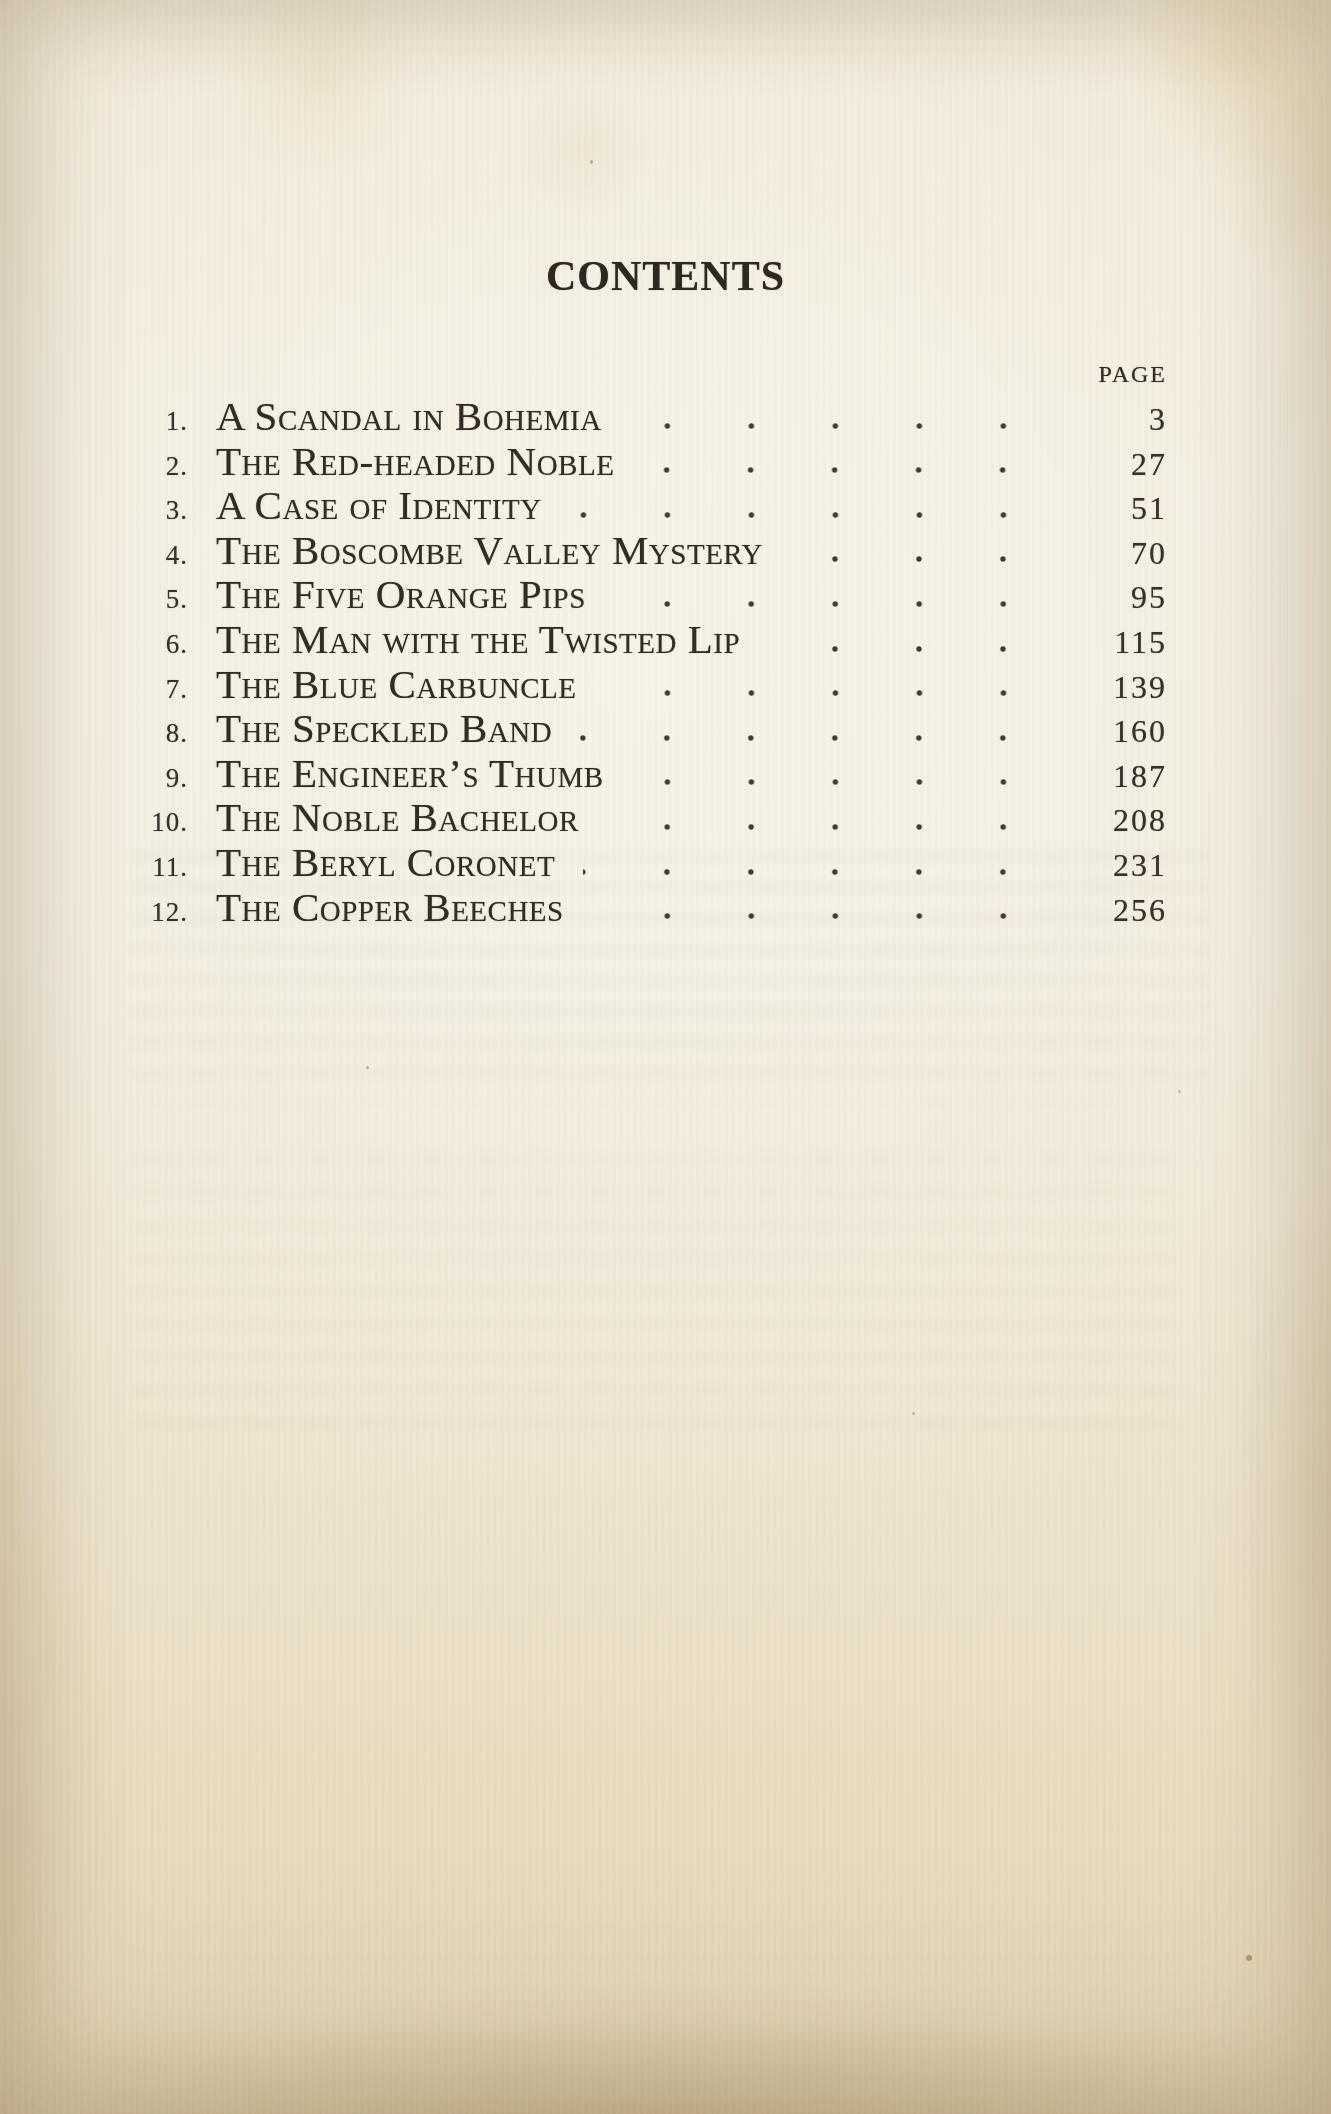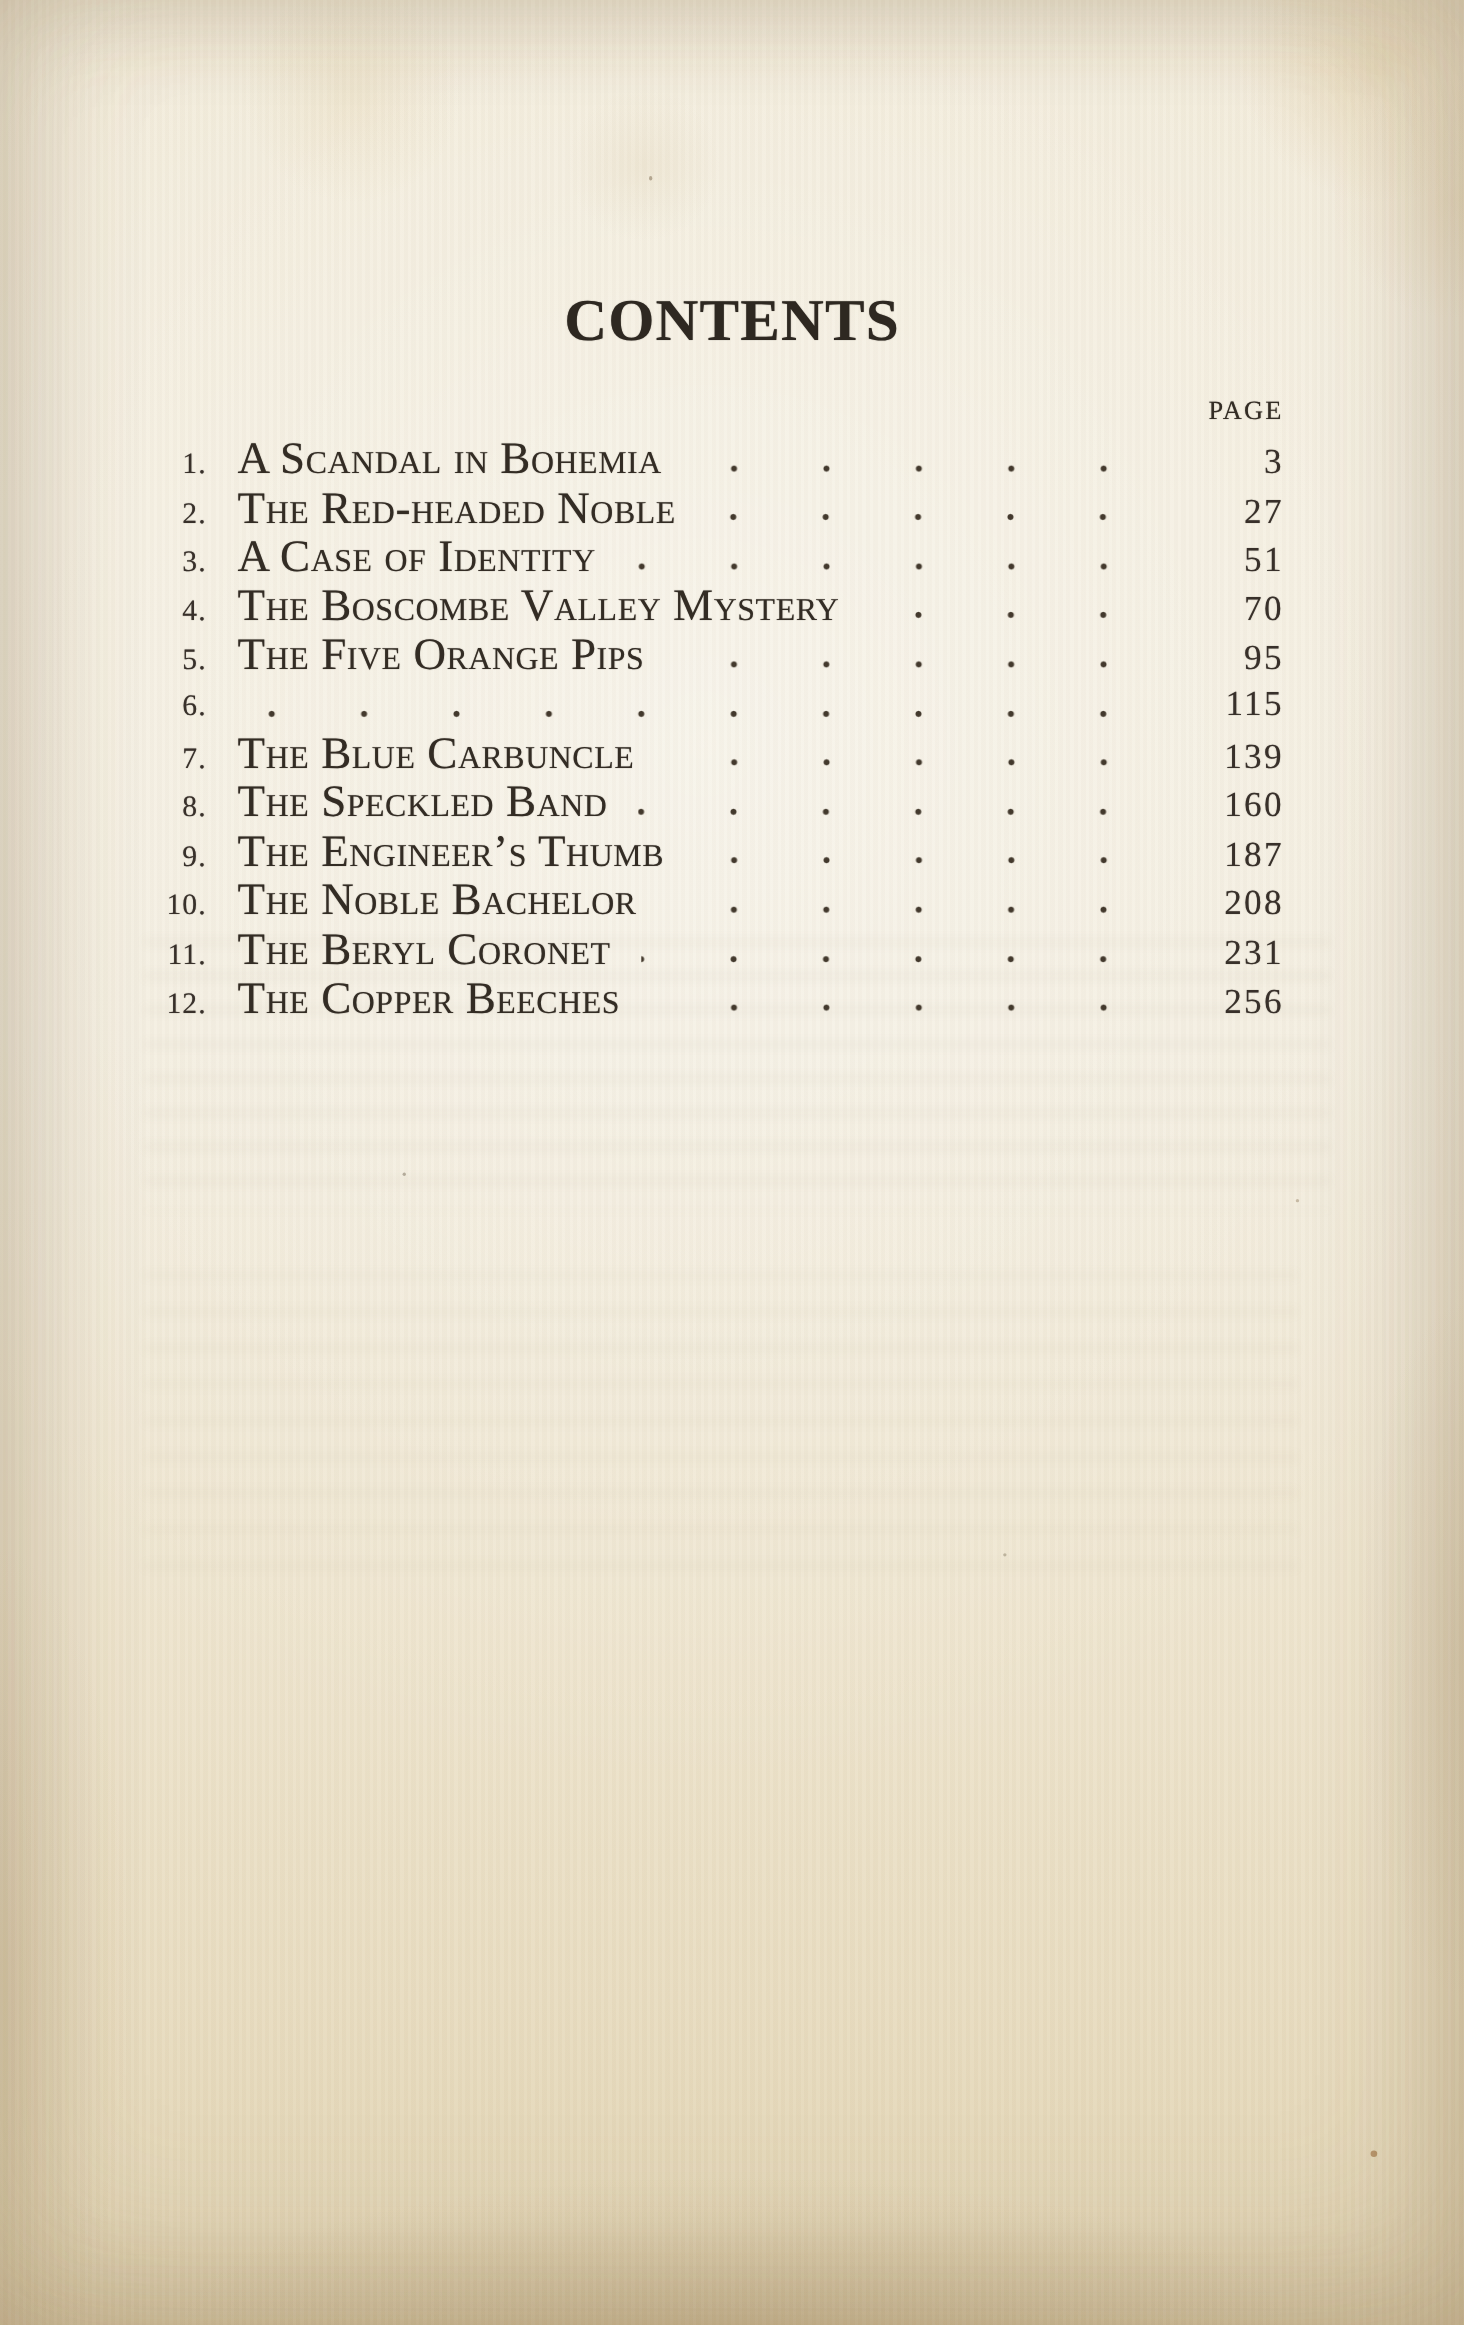--- a/index.html
+++ b/index.html
@@ -78,21 +78,21 @@
   .speck-3 { left: 1178px; top: 1090px; width: 3px; height: 3px; background: rgba(120,95,60,0.35); }
   .speck-4 { left: 1246px; top: 1955px; width: 6px; height: 6px; background: rgba(145,95,45,0.55); }
   .speck-5 { left: 912px;  top: 1412px; width: 3px; height: 3px; background: rgba(100,85,60,0.35); }
 
   .book-title {
     position: absolute;
     top: 224px;
     left: 0;
     width: 100%;
     text-align: center;
-    font-size: 54px;
+    font-size: 42px;
     letter-spacing: 1px;
     color: #2e2821;
     text-shadow: 0 0 1px rgba(46,40,33,0.55);
   }
   .toc {
     position: absolute;
     top: 354px;
     left: 140px;
     right: 164px;
   }
@@ -195,20 +195,21 @@
     <span class="entry-page">70</span>
   </div>
         <div class="toc-row">
     <span class="entry-num">5.</span>
     <span class="entry-title">The Five Orange Pips</span>
     <span class="dot-leader"></span>
     <span class="entry-page">95</span>
   </div>
         <div class="toc-row">
     <span class="entry-num">6.</span>
+    <span class="entry-title">The Man with the Twisted Lip</span>
     <span class="dot-leader"></span>
     <span class="entry-page">115</span>
   </div>
         <div class="toc-row">
     <span class="entry-num">7.</span>
     <span class="entry-title">The Blue Carbuncle</span>
     <span class="dot-leader"></span>
     <span class="entry-page">139</span>
   </div>
         <div class="toc-row">

